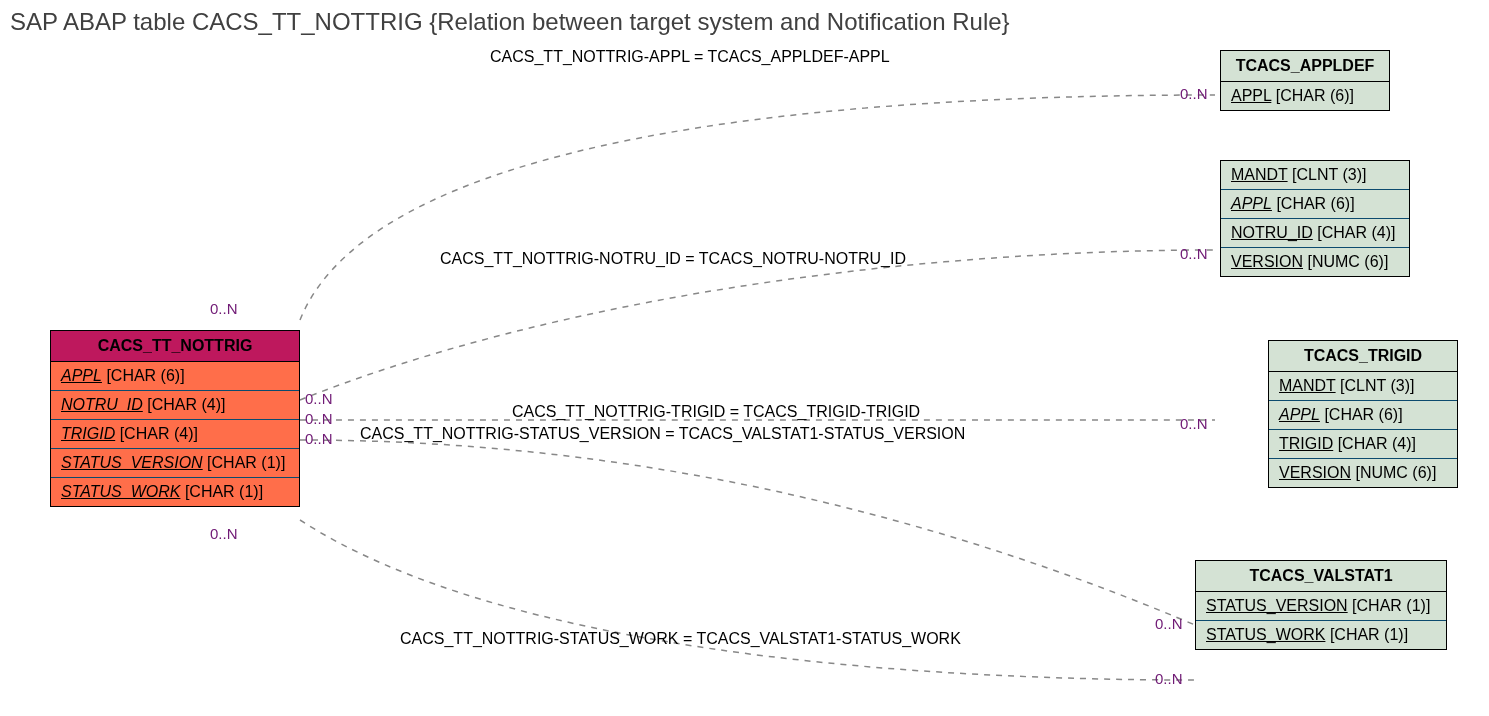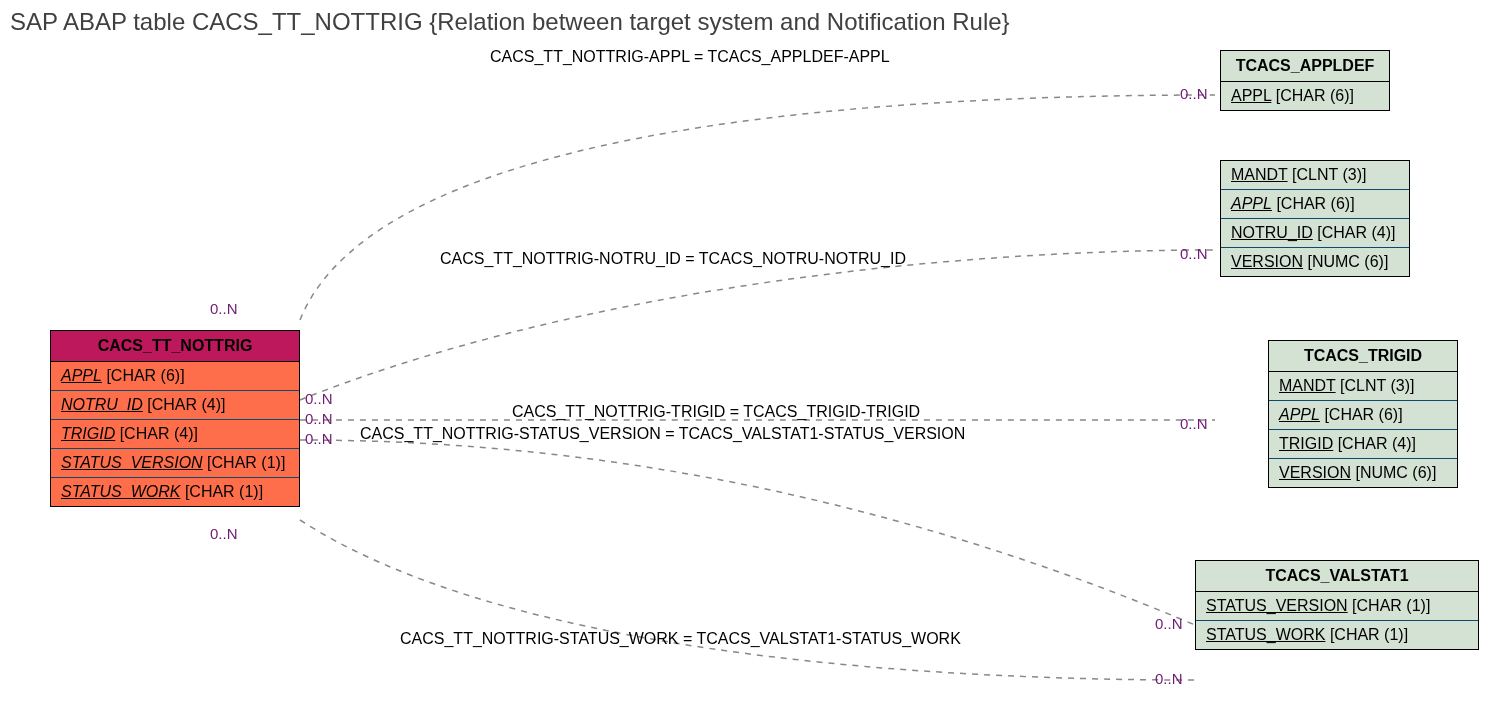--- a/index.html
+++ b/index.html
@@ -110,21 +110,21 @@
 </div>
 
 <div class="entity green" style="left:1220px; top:340px; width:190px;margin-left:48px;">
   <div class="entity-header">TCACS_TRIGID</div>
   <div class="entity-row"><span class="field-name">MANDT</span> <span>[CLNT (3)]</span></div>
   <div class="entity-row"><span class="field-name field-italic">APPL</span> <span>[CHAR (6)]</span></div>
   <div class="entity-row"><span class="field-name">TRIGID</span> <span>[CHAR (4)]</span></div>
   <div class="entity-row"><span class="field-name">VERSION</span> <span>[NUMC (6)]</span></div>
 </div>
 
-<div class="entity green" style="left:1195px; top:560px; width:284px;">
+<div class="entity green" style="left:1195px; top:560px; width:252px;">
   <div class="entity-header">TCACS_VALSTAT1</div>
   <div class="entity-row"><span class="field-name">STATUS_VERSION</span> <span>[CHAR (1)]</span></div>
   <div class="entity-row"><span class="field-name">STATUS_WORK</span> <span>[CHAR (1)]</span></div>
 </div>
 
 <div class="rel-label" style="left:490px; top:48px;">CACS_TT_NOTTRIG-APPL = TCACS_APPLDEF-APPL</div>
 <div class="rel-label" style="left:440px; top:250px;">CACS_TT_NOTTRIG-NOTRU_ID = TCACS_NOTRU-NOTRU_ID</div>
 <div class="rel-label" style="left:488px; top:403px;margin-left:24px;">CACS_TT_NOTTRIG-TRIGID = TCACS_TRIGID-TRIGID</div>
 <div class="rel-label" style="left:360px; top:425px;">CACS_TT_NOTTRIG-STATUS_VERSION = TCACS_VALSTAT1-STATUS_VERSION</div>
 <div class="rel-label" style="left:400px; top:630px;">CACS_TT_NOTTRIG-STATUS_WORK = TCACS_VALSTAT1-STATUS_WORK</div>

